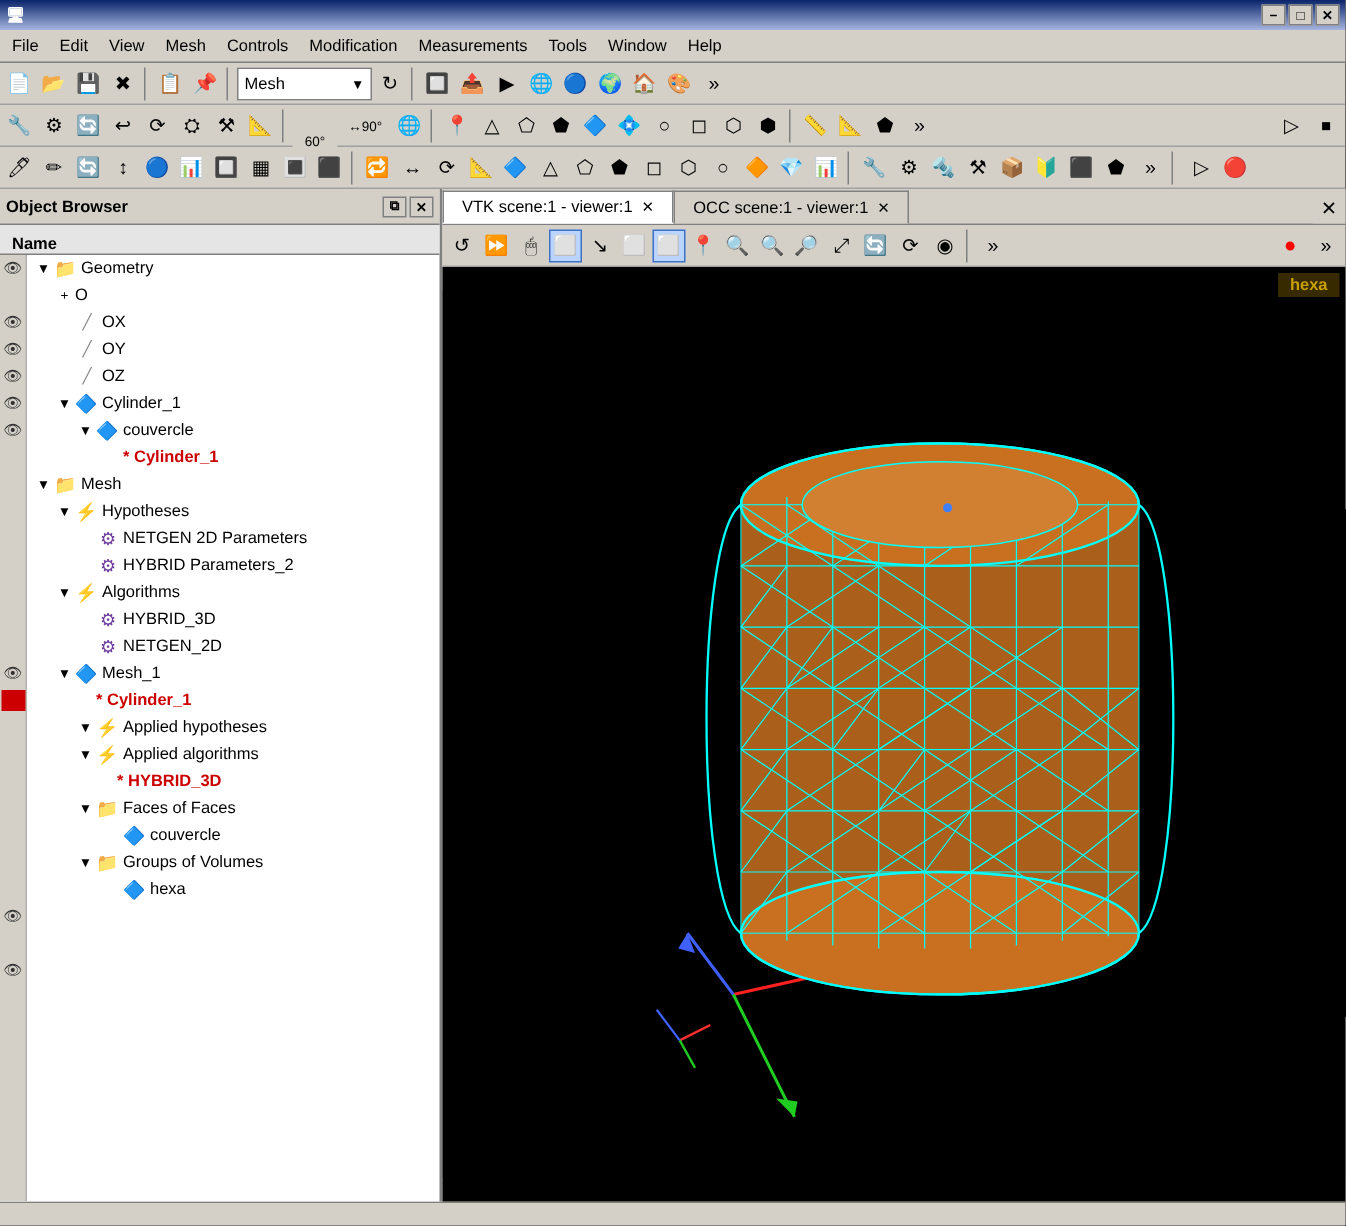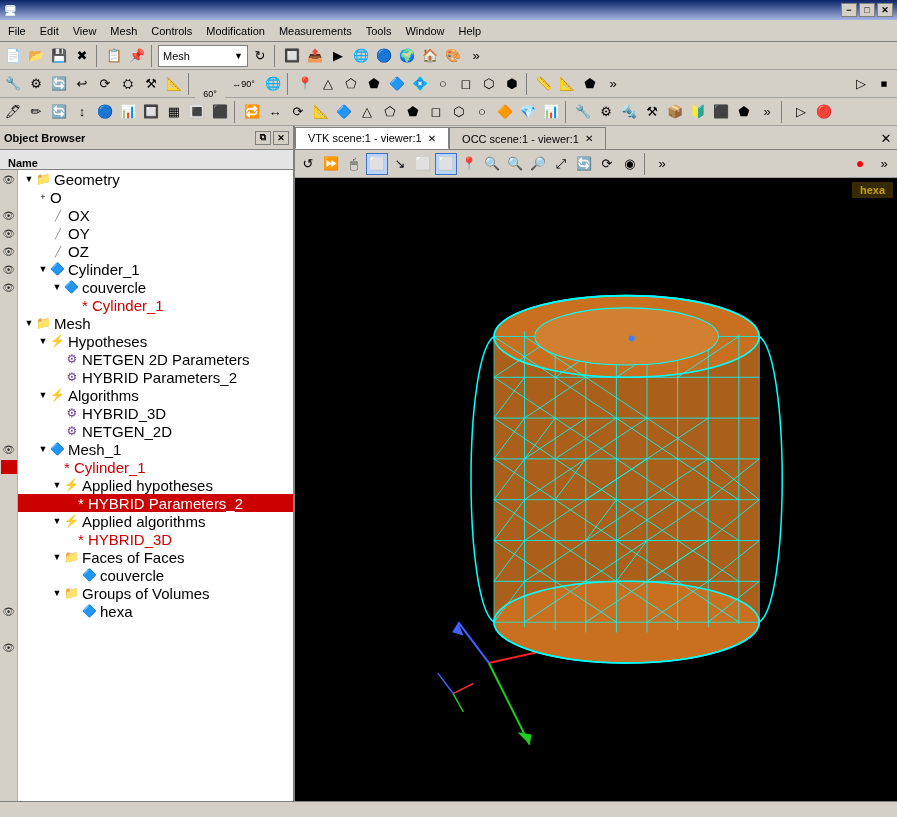--- a/index.html
+++ b/index.html
@@ -140,22 +140,22 @@
     .tree-expand {
       width: 14px; height: 14px;
       display: inline-flex; align-items: center; justify-content: center;
       font-size: 9px; cursor: pointer;
     }
     .tree-icon {
       width: 16px; height: 16px;
       display: inline-flex; align-items: center; justify-content: center;
       font-size: 12px; margin-right: 2px;
     }
-    .tree-label { font-size: 15px; }
-    .tree-label.red { color: #cc0000; }
+    .tree-label { font-size: 11px; }
+    .tree-label.red { color: #cc0000; font-weight: bold; }
 
     
     .viewer-area {
       flex: 1;
       display: flex;
       flex-direction: column;
       background: #d4d0c8;
     }
     .viewer-tabs {
       display: flex;
@@ -540,25 +540,20 @@
         </div>
 
         <div class="tree-item">
           <span class="tree-indent" style="width:32px;"></span>
           <span class="tree-expand">▼</span>
           <span class="tree-icon" style="color:#7040a0;">⚡</span>
           <span class="tree-label">Applied hypotheses</span>
         </div>
 
 
-        <div class="tree-item selected-row">
-          <span class="tree-indent" style="width:46px;"></span>
-          <span class="tree-expand" style="width:14px;"> </span>
-          <span class="tree-label">* HYBRID Parameters_2</span>
-        </div>
 
         <div class="tree-item">
           <span class="tree-indent" style="width:32px;"></span>
           <span class="tree-expand">▼</span>
           <span class="tree-icon" style="color:#7040a0;">⚡</span>
           <span class="tree-label">Applied algorithms</span>
         </div>
 
 
         <div class="tree-item">

